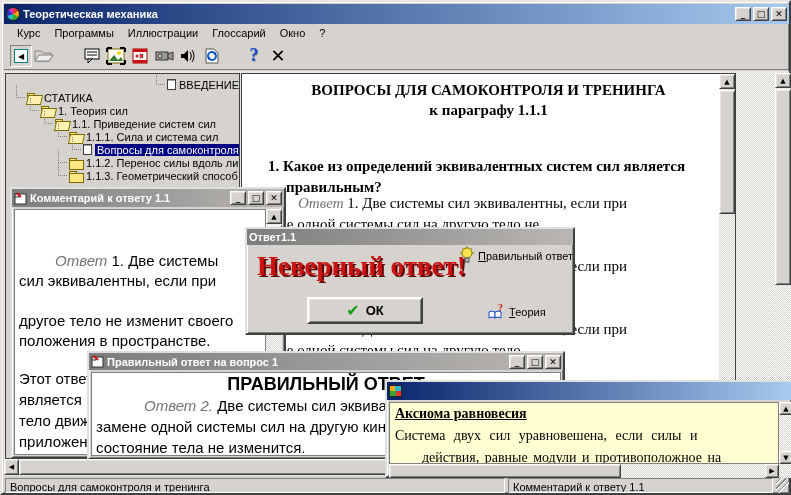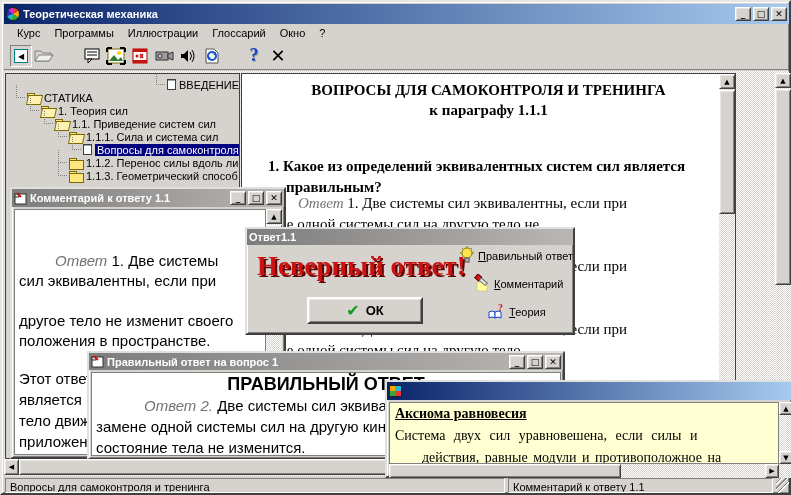--- a/index.html
+++ b/index.html
@@ -275,30 +275,20 @@
       <span>ОК</span>
     </div>
     <div class="abs nowrap" style="left:212px;top:17px;">
       <svg width="16" height="18" style="vertical-align:-4px;">
           <circle cx="8" cy="7" r="5" fill="#ffe34d" stroke="#8a7a00"></circle>
           <rect x="6" y="12" width="4" height="4" fill="#b5b5b5" stroke="#555"></rect>
           <path d="M8 0 v2 M1 7 h2 M13 7 h2 M3 2 l1.5 1.5 M13 2 l-1.5 1.5" stroke="#8a7a00"></path>
         </svg>
       <span class="hotkey">П</span><span>равильный ответ</span>
     </div>
-    <div class="abs nowrap" style="left:226px;top:45px;">
-      <svg width="18" height="18" style="vertical-align:-4px;">
-          <rect x="4" y="8" width="10" height="9" fill="#ffff9e" stroke="#bdbd55" stroke-dasharray="1 1"></rect>
-          <g transform="rotate(40 9 6)">
-            <rect x="2" y="4" width="5" height="5" fill="#c11" stroke="#600"></rect>
-            <rect x="7" y="5" width="8" height="3" fill="#efefef" stroke="#666"></rect>
-          </g>
-        </svg>
-      <span class="hotkey">К</span><span>омментарий</span>
-    </div>
     <div class="abs nowrap" style="left:240px;top:73px;">
       <svg width="19" height="18" style="vertical-align:-4px;">
           <path d="M2 10 Q5 8 8 10 L8 16 Q5 14 2 16 Z" fill="#fff" stroke="#1244c9"></path>
           <path d="M14 10 Q11 8 8 10 L8 16 Q11 14 14 16 Z" fill="#fff" stroke="#1244c9"></path>
           <text x="11" y="9" font-size="10" font-weight="bold" fill="#c11" font-family="Liberation Serif,serif">?</text>
         </svg>
       <span class="hotkey">Т</span><span>еория</span>
     </div>
   </div>
 

